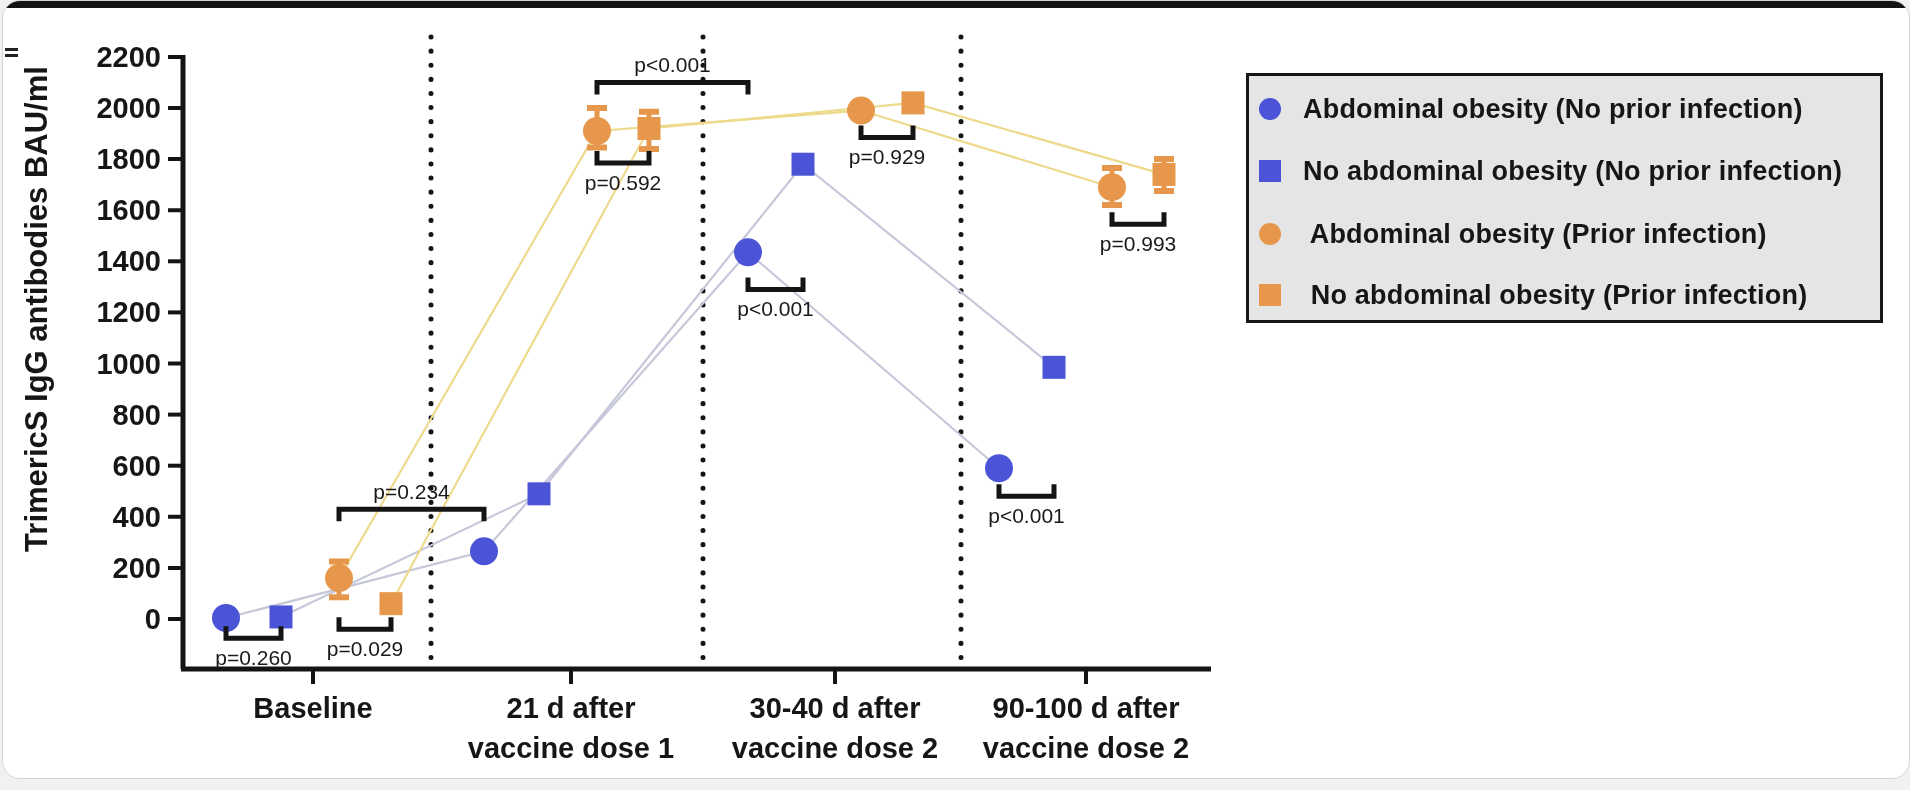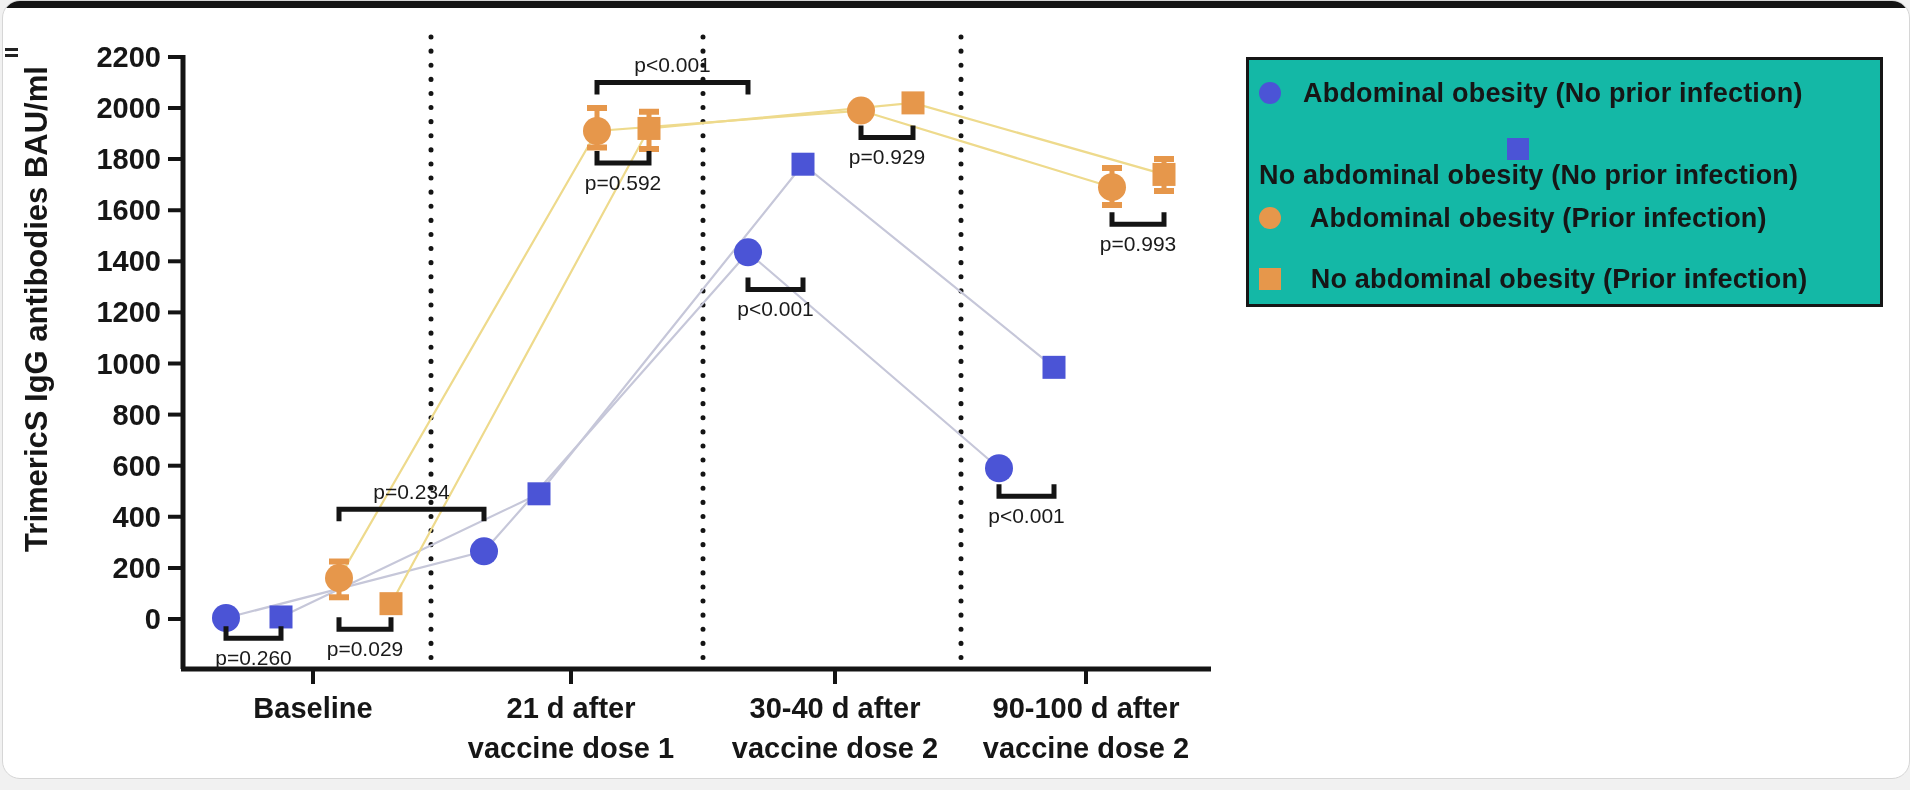--- a/index.html
+++ b/index.html
@@ -21,22 +21,22 @@
   .edge-artifact{
     position:absolute;left:2px;top:47px;width:14px;height:10px;
   }
   .edge-artifact:before,.edge-artifact:after{
     content:"";position:absolute;left:0;width:13px;height:3px;background:#222;
   }
   .edge-artifact:before{top:0;}
   .edge-artifact:after{top:6px;}
   svg#plot{position:absolute;left:0;top:0;}
   .legend-box{
-    position:absolute;left:1243px;top:56px;width:637px;height:250px;
-    background:#14b8a6;border:3px solid #161616;box-sizing:border-box;
+    position:absolute;left:1243px;top:72px;width:637px;height:250px;
+    background:#e5e5e5;border:3px solid #161616;box-sizing:border-box;
   }
   .legend-item{
     position:absolute;left:10px;height:34px;display:flex;align-items:center;
   }
   .legend-marker{
     width:22px;height:22px;flex:0 0 22px;margin-right:22px;
   }
   .legend-marker.circle{border-radius:50%;}
   .legend-label{
     font-size:27px;font-weight:bold;color:#161616;white-space:pre;letter-spacing:0.2px;
@@ -156,21 +156,21 @@
         <text x="1135" y="250.2525" text-anchor="middle" font-size="21" fill="#1a1a1a">p=0.993</text>
       </g>
     <text transform="translate(44,308) rotate(-90)" text-anchor="middle" font-size="31" font-weight="bold" fill="#161616">TrimericS IgG antibodies BAU/ml</text>
   </svg>
 
   <div class="legend-box" id="legend">
       <div class="legend-item" style="top: 16px;">
         <span class="legend-marker circle" style="background: rgb(75, 84, 214);"></span>
         <span class="legend-label">Abdominal obesity (No prior infection)</span>
       </div>
-      <div class="legend-item" style="top: 78px; flex-direction: column;">
+      <div class="legend-item" style="top: 78px;">
         <span class="legend-marker square" style="background: rgb(75, 84, 214);"></span>
         <span class="legend-label">No abdominal obesity (No prior infection)</span>
       </div>
       <div class="legend-item" style="top: 202px;">
         <span class="legend-marker square" style="background: rgb(230, 151, 75);"></span>
         <span class="legend-label"> No abdominal obesity (Prior infection)</span>
       </div>
       <div class="legend-item" style="top: 141px;">
         <span class="legend-marker circle" style="background: rgb(230, 151, 75);"></span>
         <span class="legend-label"> Abdominal obesity (Prior infection)</span>

